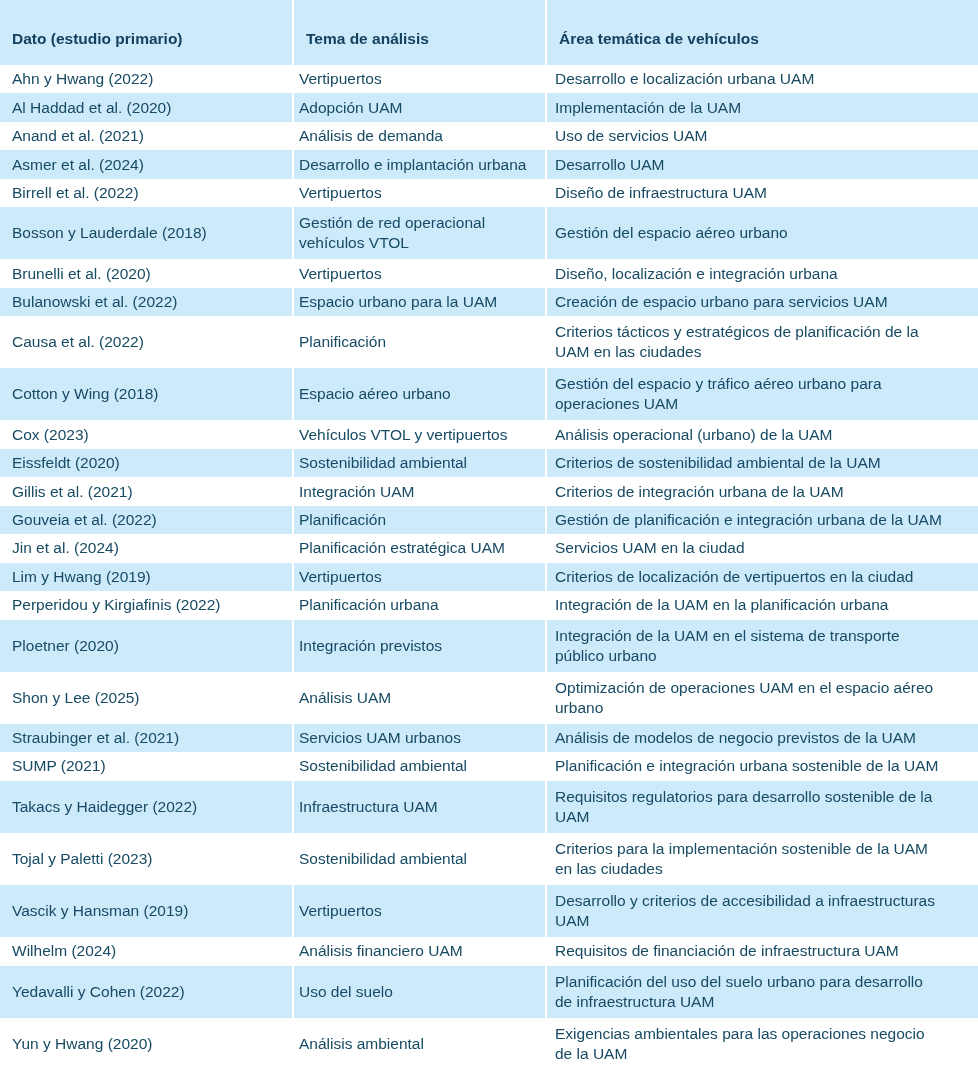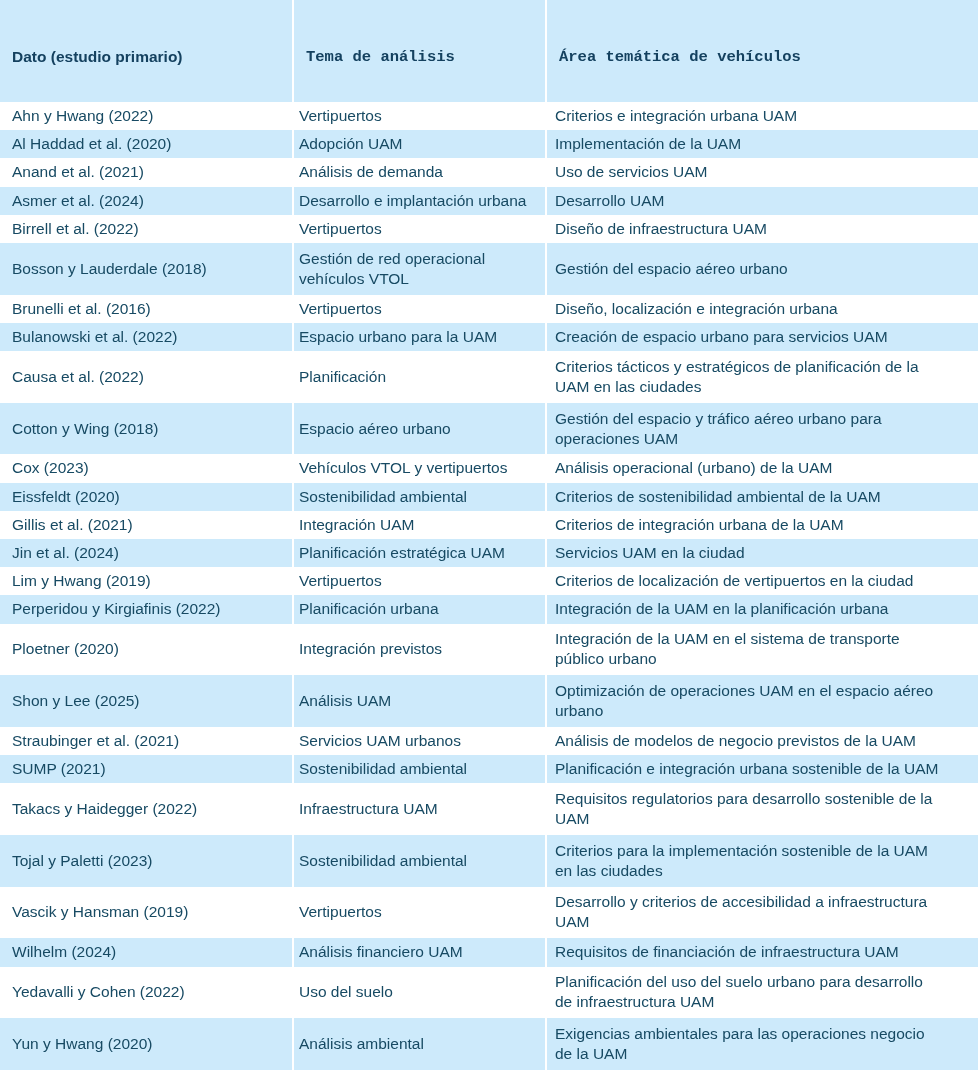--- a/index.html
+++ b/index.html
@@ -30,25 +30,25 @@
   col.c2 { width: 253px; }
   col.c3 { width: 433px; }
 
   thead th {
     background: var(--stripe);
     color: var(--header-text);
     font-size: 15.5px;
     font-weight: 700;
     text-align: left;
     vertical-align: middle;
-    height: 102px;
+    height: 65px;
     padding: 14px 8px 2px 12px;
     line-height: 20px;
   }
-  thead th + th { border-left: 2px solid var(--divider); font-family: Liberation Mono, monospace; }
+  thead th + th { border-left: 2px solid var(--divider); }
 
   tbody td {
     color: var(--body-text);
     font-size: 15.5px;
     font-weight: 400;
     text-align: left;
     vertical-align: middle;
     padding: 2px 8px 2px 12px;
     line-height: 20px;
   }
@@ -72,21 +72,21 @@
     <tr>
       <th>Dato (estudio primario)</th>
       <th>Tema de análisis</th>
       <th>Área temática de vehículos</th>
     </tr>
   </thead>
   <tbody id="table-body">
       <tr>
     <td class="c1">Ahn y Hwang (2022)</td>
     <td class="c2">Vertipuertos</td>
-    <td class="c3">Criterios e integración urbana UAM</td>
+    <td class="c3">Desarrollo e localización urbana UAM</td>
   </tr>
       <tr>
     <td class="c1">Al Haddad et al. (2020)</td>
     <td class="c2">Adopción UAM</td>
     <td class="c3">Implementación de la UAM</td>
   </tr>
       <tr>
     <td class="c1">Anand et al. (2021)</td>
     <td class="c2">Análisis de demanda</td>
     <td class="c3">Uso de servicios UAM</td>
@@ -100,21 +100,21 @@
     <td class="c1">Birrell et al. (2022)</td>
     <td class="c2">Vertipuertos</td>
     <td class="c3">Diseño de infraestructura UAM</td>
   </tr>
       <tr>
     <td class="c1">Bosson y Lauderdale (2018)</td>
     <td class="c2">Gestión de red operacional vehículos VTOL</td>
     <td class="c3">Gestión del espacio aéreo urbano</td>
   </tr>
       <tr>
-    <td class="c1">Brunelli et al. (2016)</td>
+    <td class="c1">Brunelli et al. (2020)</td>
     <td class="c2">Vertipuertos</td>
     <td class="c3">Diseño, localización e integración urbana</td>
   </tr>
       <tr>
     <td class="c1">Bulanowski et al. (2022)</td>
     <td class="c2">Espacio urbano para la UAM</td>
     <td class="c3">Creación de espacio urbano para servicios UAM</td>
   </tr>
       <tr>
     <td class="c1">Causa et al. (2022)</td>
@@ -135,20 +135,25 @@
     <td class="c1">Eissfeldt (2020)</td>
     <td class="c2">Sostenibilidad ambiental</td>
     <td class="c3">Criterios de sostenibilidad ambiental de la UAM</td>
   </tr>
       <tr>
     <td class="c1">Gillis et al. (2021)</td>
     <td class="c2">Integración UAM</td>
     <td class="c3">Criterios de integración urbana de la UAM</td>
   </tr>
       <tr>
+    <td class="c1">Gouveia et al. (2022)</td>
+    <td class="c2">Planificación</td>
+    <td class="c3">Gestión de planificación e integración urbana de la UAM</td>
+  </tr>
+      <tr>
     <td class="c1">Jin et al. (2024)</td>
     <td class="c2">Planificación estratégica UAM</td>
     <td class="c3">Servicios UAM en la ciudad</td>
   </tr>
       <tr>
     <td class="c1">Lim y Hwang (2019)</td>
     <td class="c2">Vertipuertos</td>
     <td class="c3">Criterios de localización de vertipuertos en la ciudad</td>
   </tr>
       <tr>
@@ -182,21 +187,21 @@
     <td class="c3">Requisitos regulatorios para desarrollo sostenible de la UAM</td>
   </tr>
       <tr>
     <td class="c1">Tojal y Paletti (2023)</td>
     <td class="c2">Sostenibilidad ambiental</td>
     <td class="c3">Criterios para la implementación sostenible de la UAM en las ciudades</td>
   </tr>
       <tr>
     <td class="c1">Vascik y Hansman (2019)</td>
     <td class="c2">Vertipuertos</td>
-    <td class="c3">Desarrollo y criterios de accesibilidad a infraestructura UAM</td>
+    <td class="c3">Desarrollo y criterios de accesibilidad a infraestructuras UAM</td>
   </tr>
       <tr>
     <td class="c1">Wilhelm (2024)</td>
     <td class="c2">Análisis financiero UAM</td>
     <td class="c3">Requisitos de financiación de infraestructura UAM</td>
   </tr>
       <tr>
     <td class="c1">Yedavalli y Cohen (2022)</td>
     <td class="c2">Uso del suelo</td>
     <td class="c3">Planificación del uso del suelo urbano para desarrollo de infraestructura UAM</td>

